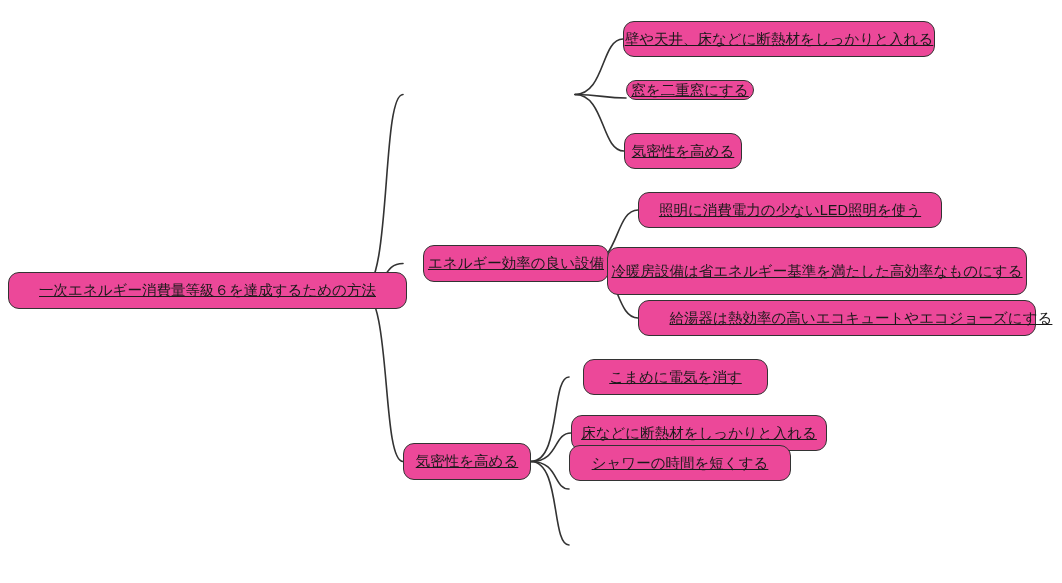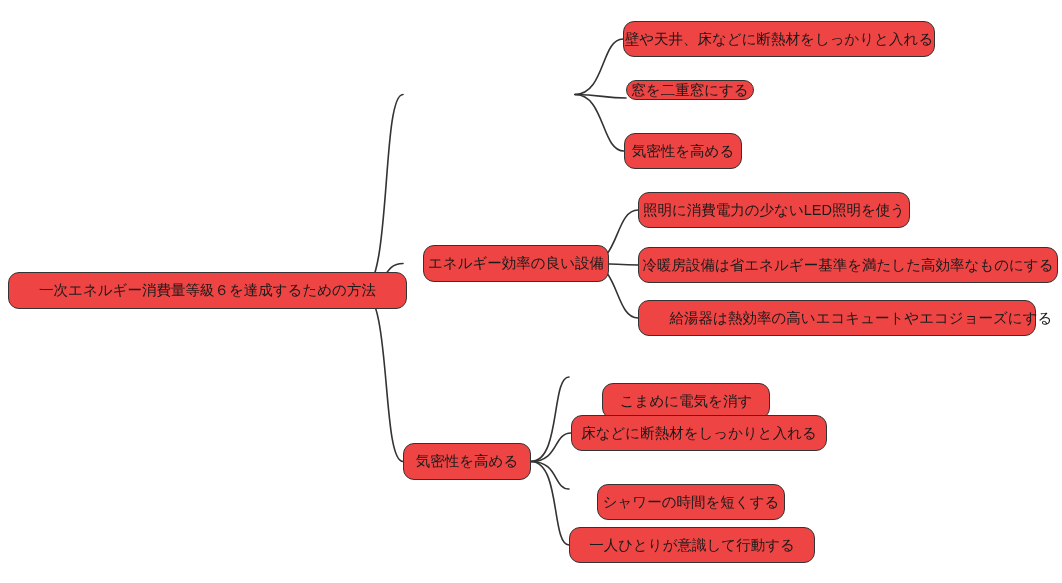--- a/index.html
+++ b/index.html
@@ -28,43 +28,44 @@
     stroke-width: 1.6;
     stroke-linecap: round;
   }
   .node {
     position: absolute;
     box-sizing: border-box;
     display: flex;
     align-items: center;
     justify-content: center;
     height: 37px;
-    background: #ef4444;
+    background: #ec4899;
     border: 1.7px solid #333333;
     border-radius: 11px;
     color: #1a1a1a;
     font-size: 14.5px;
     line-height: 1;
     white-space: nowrap;
     text-align: center;
+    text-decoration: underline;
   }
   
   .n-root  { left: 8px;   top: 272px; width: 399px; }
   .n-b0    { left: 403px; top: 76px;  width: 172px; }
   .n-b0c0  { left: 623px; top: 21px;  width: 312px; height: 36px; }
   .n-b0c1  { left: 626px; top: 80px;  width: 128px; height: 20px; }
   .n-b0c2  { left: 624px; top: 133px; width: 118px; height: 36px; }
   .n-b1    { left: 403px; top: 245px; width: 186px; margin-left: 20px; }
-  .n-b1c0  { left: 638px; top: 192px; width: 272px; height: 36px; }
-  .n-b1c1  { left: 638px; top: 247px; width: 420px; height: 36px; }
+  .n-b1c0  { left: 638px; top: 192px; width: 304px; height: 36px; }
+  .n-b1c1  { left: 607px; top: 247px; width: 420px; height: 48px; }
   .n-b1c2  { left: 638px; top: 300px; width: 398px; height: 36px; padding-left: 48px; }
   .n-b2    { left: 403px; top: 443px; width: 128px; }
-  .n-b2c0  { left: 602px; top: 359px; width: 168px; height: 36px; margin-top: 24px; }
+  .n-b2c0  { left: 583px; top: 359px; width: 185px; height: 36px; }
   .n-b2c1  { left: 571px; top: 415px; width: 256px; height: 36px; }
-  .n-b2c2  { left: 569px; top: 484px; width: 188px; height: 36px; margin-left: 28px; }
+  .n-b2c2  { left: 569px; top: 445px; width: 222px; height: 36px; }
   .n-b2c3  { left: 569px; top: 527px; width: 246px; height: 36px; }
 </style>
 </head>
 <body>
 
 <div class="stage">
 
   <svg class="edges" viewBox="0 0 1062 583" xmlns="http://www.w3.org/2000/svg">
 
     <path d="M 362 290.5 C 392 290.5, 381 94.5, 403 94.5"></path>
@@ -93,15 +94,14 @@
 
   <div class="node n-b1">エネルギー効率の良い設備</div>
   <div class="node n-b1c0">照明に消費電力の少ないLED照明を使う</div>
   <div class="node n-b1c1">冷暖房設備は省エネルギー基準を満たした高効率なものにする</div>
   <div class="node n-b1c2">給湯器は熱効率の高いエコキュートやエコジョーズにする</div>
 
   <div class="node n-b2">気密性を高める</div>
   <div class="node n-b2c0">こまめに電気を消す</div>
   <div class="node n-b2c1">床などに断熱材をしっかりと入れる</div>
   <div class="node n-b2c2">シャワーの時間を短くする</div>
-  <div class="node n-b2c3">一人ひとりが意識して行動する</div>
 
 </div>
 
 </body></html>

